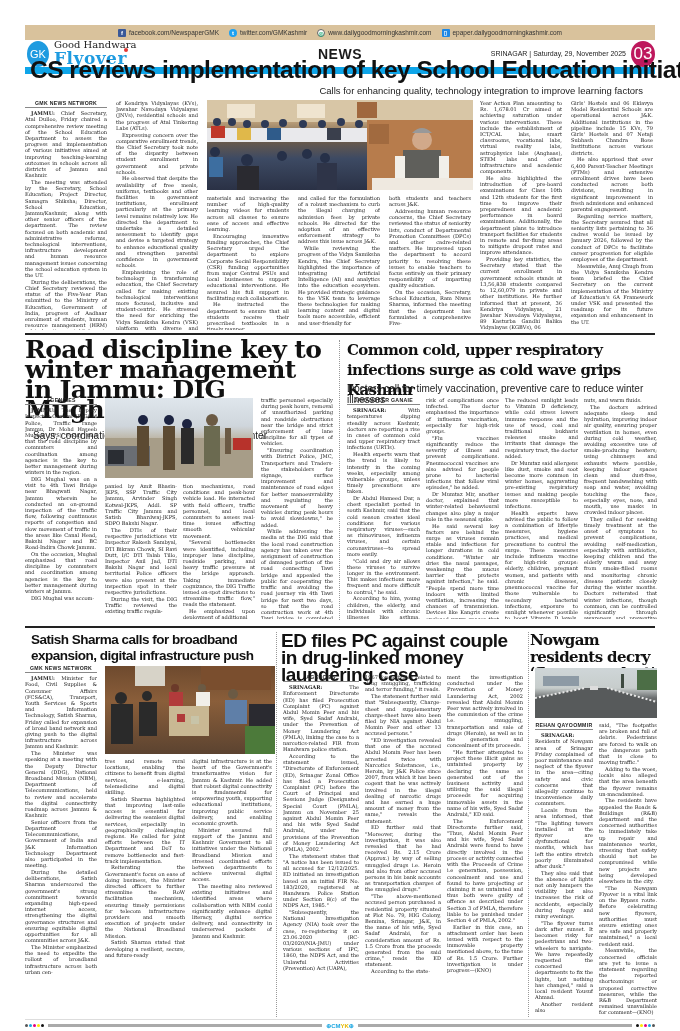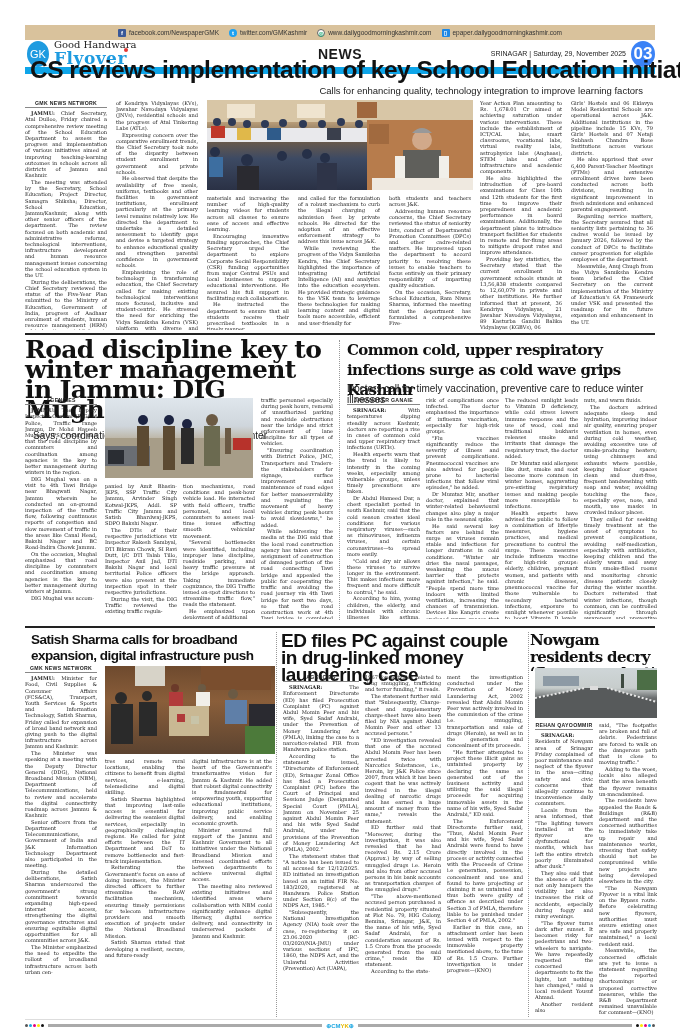--- a/index.html
+++ b/index.html
@@ -96,21 +96,21 @@
   </div>
 
   <div class="mast">
     <div class="logo-circle" style="background: rgb(30, 155, 224);">GK</div>
     <div class="brand">
       <div class="gm">Good Handwara</div>
       <div class="ks"><span>Flyover</span><span class="dot"></span></div>
     </div>
     <div class="section">NEWS</div>
     <div class="dateline">SRINAGAR | Saturday, 29, November 2025</div>
-    <div class="pagenum" style="background: #3b82f6; font-weight: bold;">03</div>
+    <div class="pagenum" style="background: #be185d;">03</div>
   </div>
 
   <div>
     <div id="s1-head" class="hl-sans">CS reviews implementation of key School Education initiatives</div>
     <div id="s1-deck" class="deck">Calls for enhancing quality, technology integration to improve learning factors</div>
 
     <div class="s1c col" style="left:0;width:82px;">
       <div class="byline">GMK NEWS NETWORK</div>
       <p><span class="dateplace">JAMMU:</span> Chief Secretary, Atal Dulloo, Friday chaired a comprehensive review meeting of the School Education Department to assess the progress and implementation of various initiatives aimed at improving teaching-learning outcomes in schools across all districts of Jammu and Kashmir.</p>
       <p>The meeting was attended by the Secretary, School Education; Project Director, Samagra Shiksha; Director, School Education, Jammu/Kashmir, along with other senior officers of the department. The review focused on both academic and administrative reforms, technological interventions, infrastructure development and human resource management issues concerning the school education system in the UT.</p>

